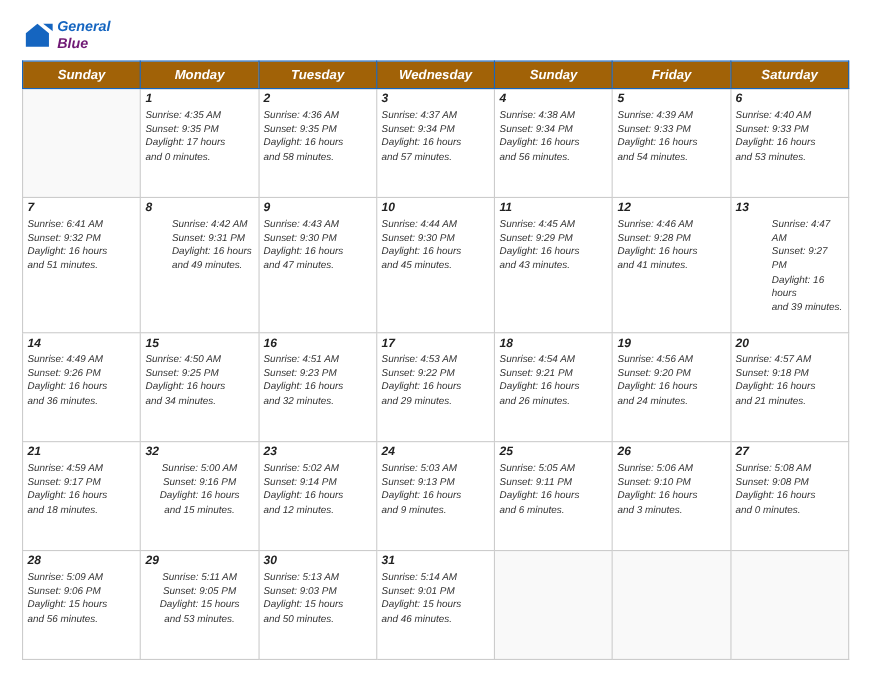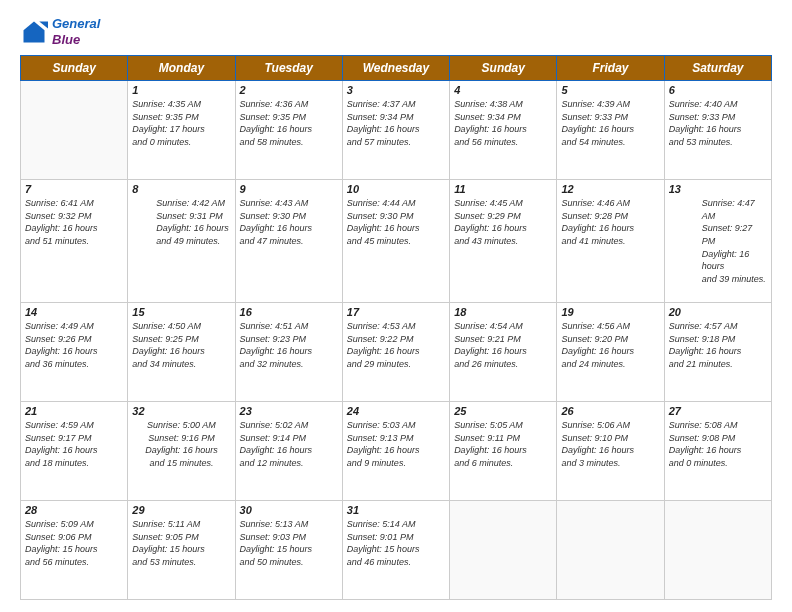--- a/index.html
+++ b/index.html
@@ -329,21 +329,21 @@
         <tr>
           <td>
             <div class="day-num">28</div>
             <div class="day-info" style="white-space: pre-line;">Sunrise: 5:09 AM
 Sunset: 9:06 PM
 Daylight: 15 hours
 and 56 minutes.</div>
           </td>
           <td>
             <div class="day-num">29</div>
-            <div class="day-info" style="white-space: pre-line;">Sunrise: 5:11 AM
+            <div class="day-info" style="white-space: pre-line; text-align: center;">Sunrise: 5:11 AM
 Sunset: 9:05 PM
 Daylight: 15 hours
 and 53 minutes.</div>
           </td>
           <td>
             <div class="day-num">30</div>
             <div class="day-info" style="white-space: pre-line;">Sunrise: 5:13 AM
 Sunset: 9:03 PM
 Daylight: 15 hours
 and 50 minutes.</div>

